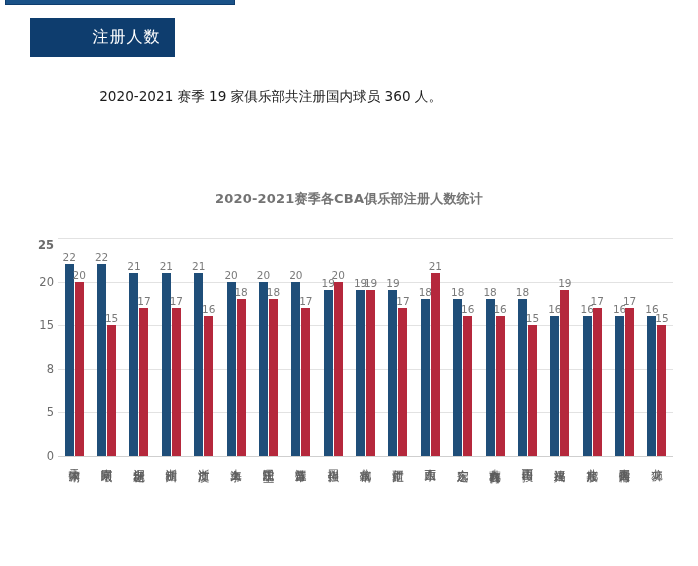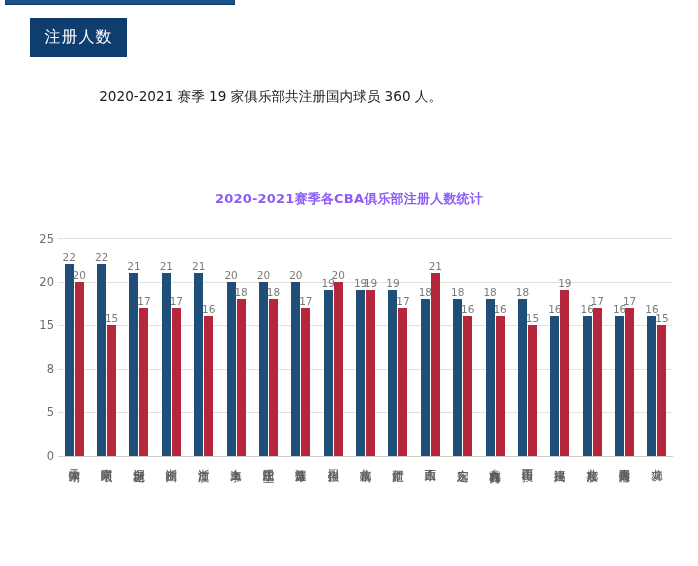--- a/index.html
+++ b/index.html
@@ -36,20 +36,21 @@
     width: 97px;
     height: 39px;
     background: #0E3D6E;
     color: #ffffff;
     font-size: 16px;
     letter-spacing: 1px;
     display: flex;
     align-items: center;
     justify-content: center;
     font-family: "DejaVu Sans", sans-serif;
+    padding-left: 48px;
   }
 
   
   .body-text {
     position: absolute;
     left: 32px;
     top: 84px;
     width: 636px;
     font-size: 13.6px;
     line-height: 25px;
@@ -68,21 +69,21 @@
     position: absolute;
     left: 0px;
     top: 186px;
     width: 698px;
     height: 380px;
   }
   .chart-title {
     text-align: center;
     font-size: 13px;
     font-weight: bold;
-    color: #8b5cf6;
+    color: #737373;
     font-family: "DejaVu Sans", sans-serif;
     margin: 0;
     padding-top: 4px;
     letter-spacing: 0.2px;
   }
   .legend {
     display: flex;
     justify-content: center;
     gap: 26px;
     margin-top: 10px;
@@ -219,21 +220,21 @@
   <div class="chart-title">2020-2021赛季各CBA俱乐部注册人数统计</div>
 
 
   <div class="plot-wrap">
     <div class="y-axis" id="y-axis">
         <div class="y-tick" style="top: 218px;">0</div>
         <div class="y-tick" style="top: 174.4px;">5</div>
         <div class="y-tick" style="top: 130.8px;">8</div>
         <div class="y-tick" style="top: 87.2px;">15</div>
         <div class="y-tick" style="top: 43.6px;">20</div>
-        <div class="y-tick" style="top: 1px;">25</div>
+        <div class="y-tick" style="top: 7px; font-weight: bold;">25</div>
       </div>
     <div class="grid" id="grid">
         <div class="grid-line axis0" style="top: 218px;"></div>
         <div class="grid-line" style="top: 174.4px;"></div>
         <div class="grid-line" style="top: 130.8px;"></div>
         <div class="grid-line" style="top: 87.2px;"></div>
         <div class="grid-line" style="top: 43.6px;"></div>
         <div class="grid-line" style="top: 0px;"></div>
       </div>
     <div class="bars" id="bars">

